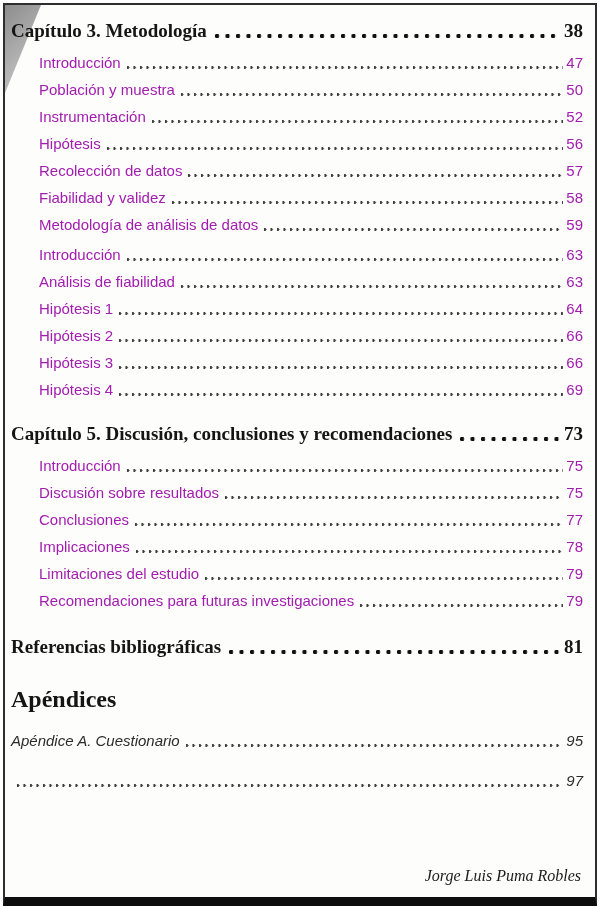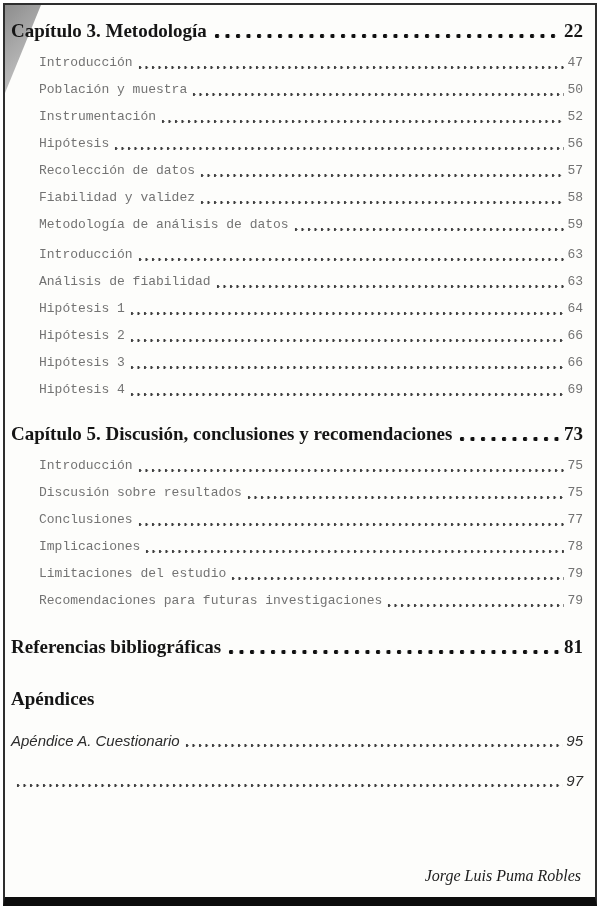--- a/index.html
+++ b/index.html
@@ -41,25 +41,24 @@
     line-height:24px;
     color:#151515;
     margin-top:22px;
   }
   .chapter-row.first{margin-top:2px;}
   .entries{
     margin-left:28px;
     margin-top:3px;
   }
   .entry-row{
-    font-size:13px;
+    font-size:15px;
     line-height:20px;
-    color:#737373;
+    color:#a21caf;
     height:27px;
-    font-family:Liberation Mono, monospace;
   }
   .dots{
     flex:1;
     height:5px;
     margin:0 3px 3px 5px;
     background-image:radial-gradient(circle at 2px 2.5px,#3c3c3c 1.15px,transparent 1.5px);
     background-size:6.5px 5px;
     background-repeat:repeat-x;
     background-position:left bottom;
   }
@@ -67,21 +66,21 @@
     height:6px;
     margin:0 4px 4px 7px;
     background-image:radial-gradient(circle at 3px 3px,#101010 2px,transparent 2.4px);
     background-size:10.5px 6px;
   }
   .page-num{white-space:nowrap;}
   .references-row{margin-top:24px;}
   .appendices-heading{
     font-family:"Liberation Serif","DejaVu Serif",serif;
     font-weight:bold;
-    font-size:19px;
+    font-size:24px;
     line-height:24px;
     color:#151515;
     margin-top:28px;
   }
   .appendix-row{
     font-size:15px;
     line-height:20px;
     color:#2c2c2c;
     height:27px;
     margin-top:13px;
@@ -103,21 +102,21 @@
 <body>
 
 <div class="page">
   <div class="corner-artifact"></div>
 
   <div class="content">
 
     <div class="row chapter-row first">
       <span class="label">Capítulo 3. Metodología</span>
       <span class="dots"></span>
-      <span class="page-num">22</span>
+      <span class="page-num">38</span>
     </div>
     <div class="entries">
       <div class="row entry-row">
         <span class="label">Introducción</span>
         <span class="dots"></span>
         <span class="page-num">47</span>
       </div>
       <div class="row entry-row">
         <span class="label">Población y muestra</span>
         <span class="dots"></span>

